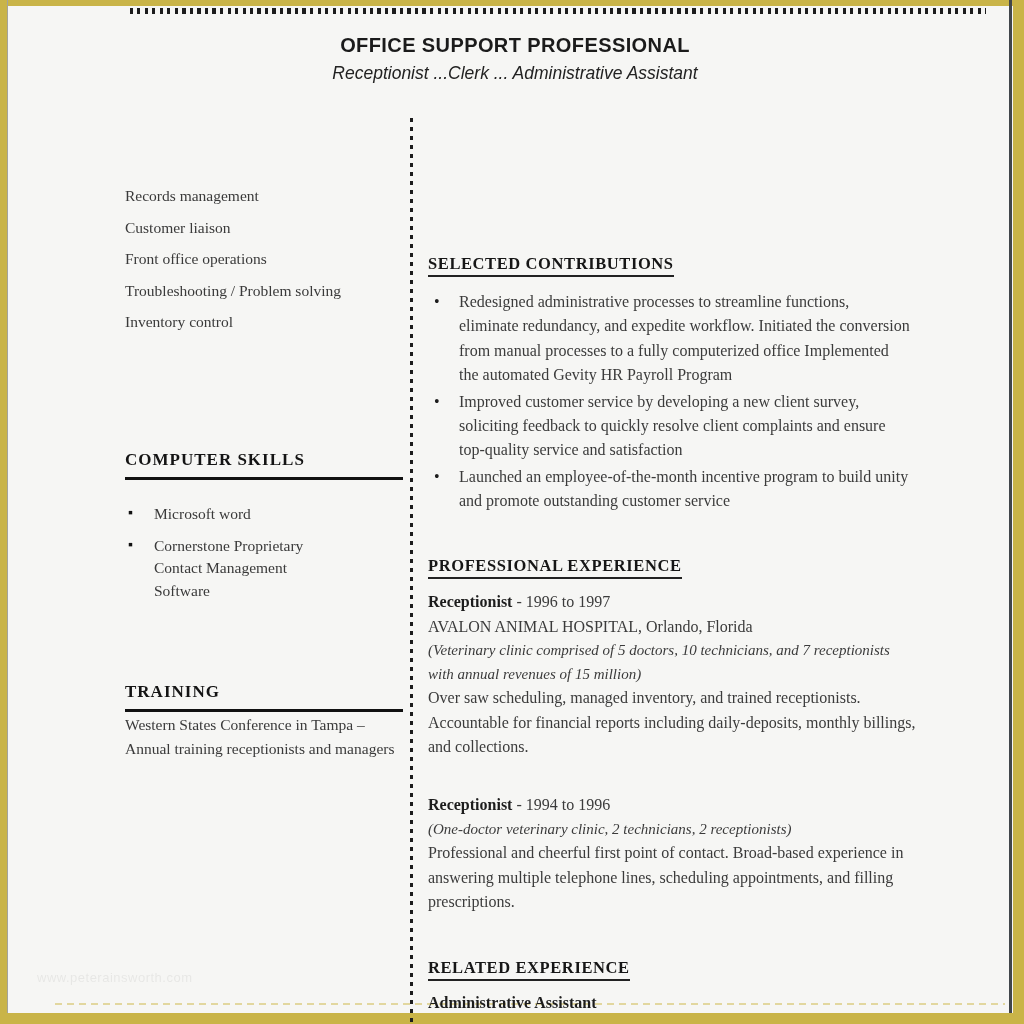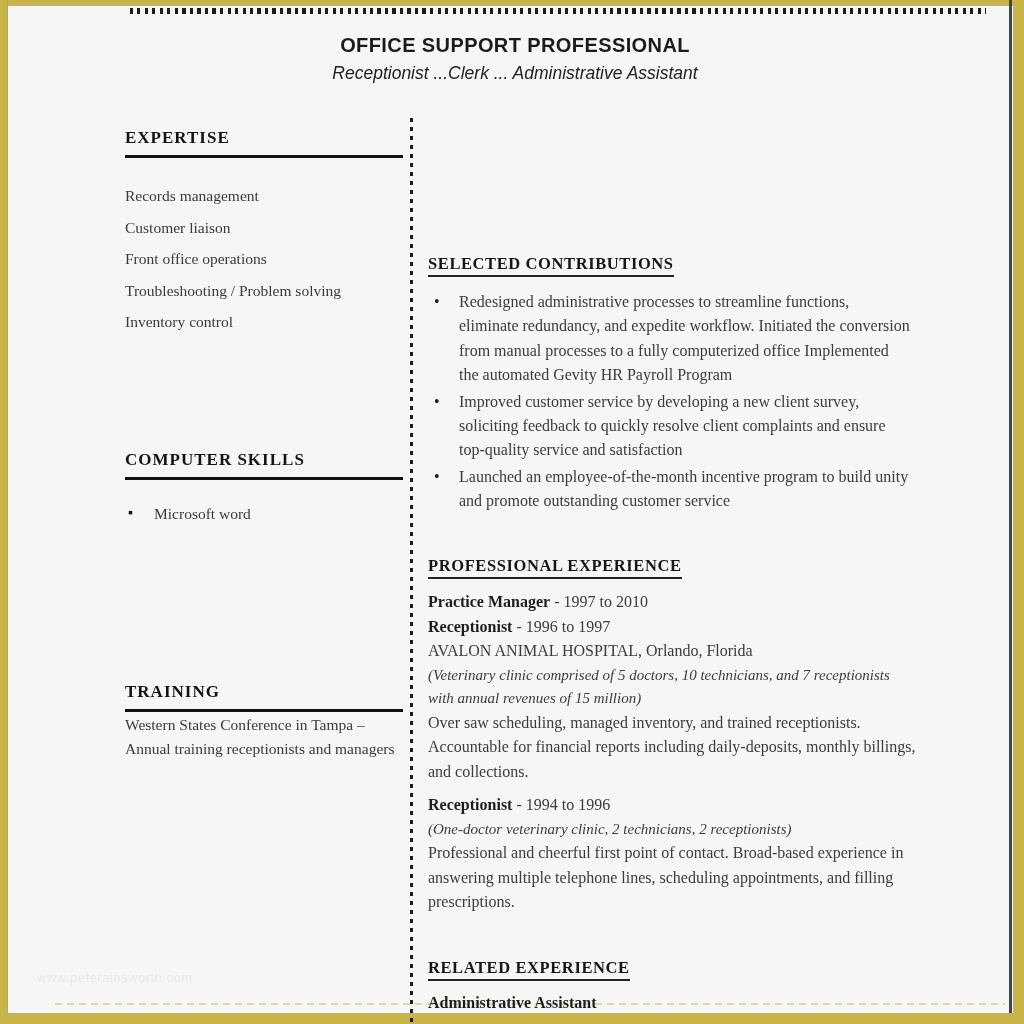--- a/index.html
+++ b/index.html
@@ -93,36 +93,34 @@
   <div class="frame-bottom-dashed"></div>
   <div class="frame-bottom"></div>
   <div class="dots-top"></div>
   <div class="divider-v"></div>
 
   <div class="header">
     <div class="doc-title">OFFICE SUPPORT PROFESSIONAL</div>
     <div class="doc-subtitle">Receptionist ...Clerk ... Administrative Assistant</div>
   </div>
 
-  <div class="pos-expertise">
-    <div class="side-heading">EXPERTISE</div>
-  </div>
   <ul class="expertise-list">
     <li>Records management</li>
     <li>Customer liaison</li>
     <li>Front office operations</li>
     <li>Troubleshooting / Problem solving</li>
     <li>Inventory control</li>
   </ul>
 
   <div class="pos-skills">
     <div class="side-heading">COMPUTER SKILLS</div>
   </div>
   <ul class="skills-list">
     <li>Microsoft word</li>
+    <li>Cornerstone Proprietary Contact Management Software</li>
   </ul>
 
   <div class="pos-training">
     <div class="side-heading">TRAINING</div>
   </div>
   <div class="training-text">Western States Conference in Tampa – Annual training receptionists and managers</div>
 
 
   <div class="pos-contrib">
     <span class="main-heading">SELECTED CONTRIBUTIONS</span>
@@ -131,24 +129,20 @@
     <li>Redesigned administrative processes to streamline functions, eliminate redundancy, and expedite workflow. Initiated the conversion from manual processes to a fully computerized office Implemented the automated Gevity HR Payroll Program</li>
     <li>Improved customer service by developing a new client survey, soliciting feedback to quickly resolve client complaints and ensure top-quality service and satisfaction</li>
     <li>Launched an employee-of-the-month incentive program to build unity and promote outstanding customer service</li>
   </ul>
 
   <div class="pos-profexp">
     <span class="main-heading">PROFESSIONAL EXPERIENCE</span>
   </div>
 
   <div class="job job-1">
-    <div>
-      <span class="role-title">Practice Manager</span>
-      <span>- 1997 to 2010</span>
-    </div>
     <div>
       <span class="role-title">Receptionist</span>
       <span>- 1996 to 1997</span>
     </div>
     <div>AVALON ANIMAL HOSPITAL, Orlando, Florida</div>
     <div class="job-note">(Veterinary clinic comprised of 5 doctors, 10 technicians, and 7 receptionists with annual revenues of 15 million)</div>
     <div>Over saw scheduling, managed inventory, and trained receptionists. Accountable for financial reports including daily-deposits, monthly billings, and collections.</div>
   </div>
 
   <div class="job job-2">

